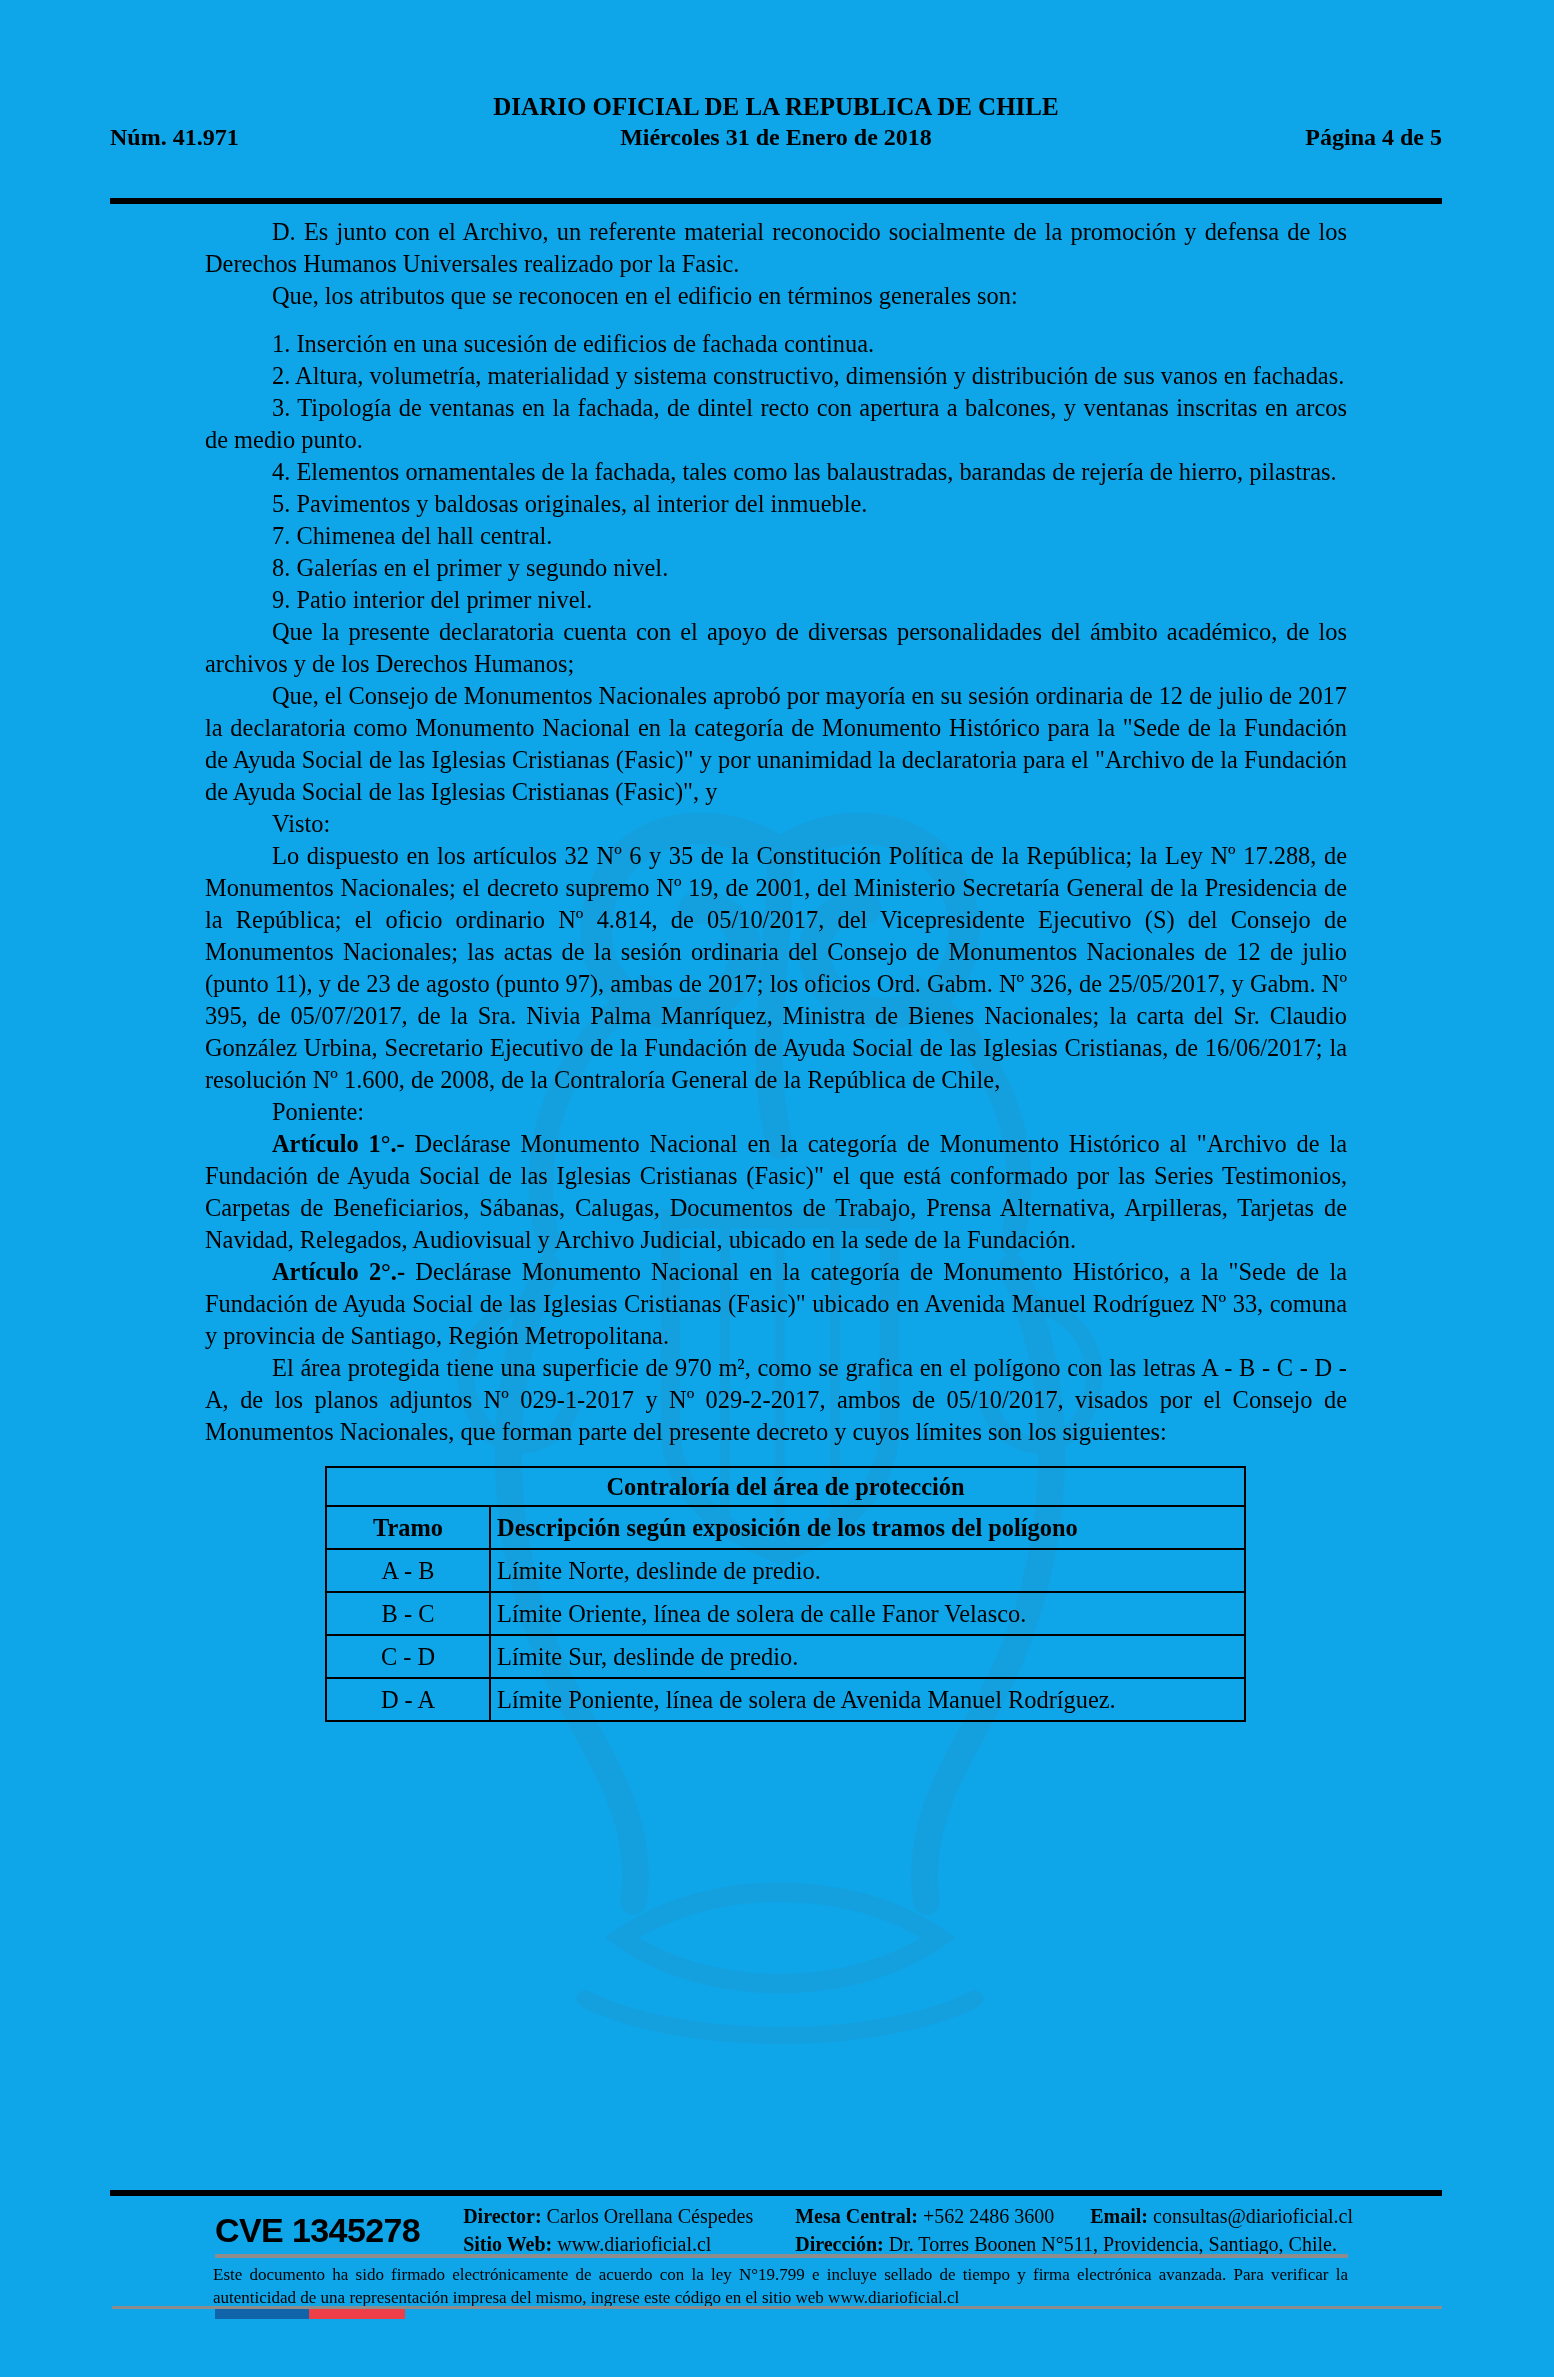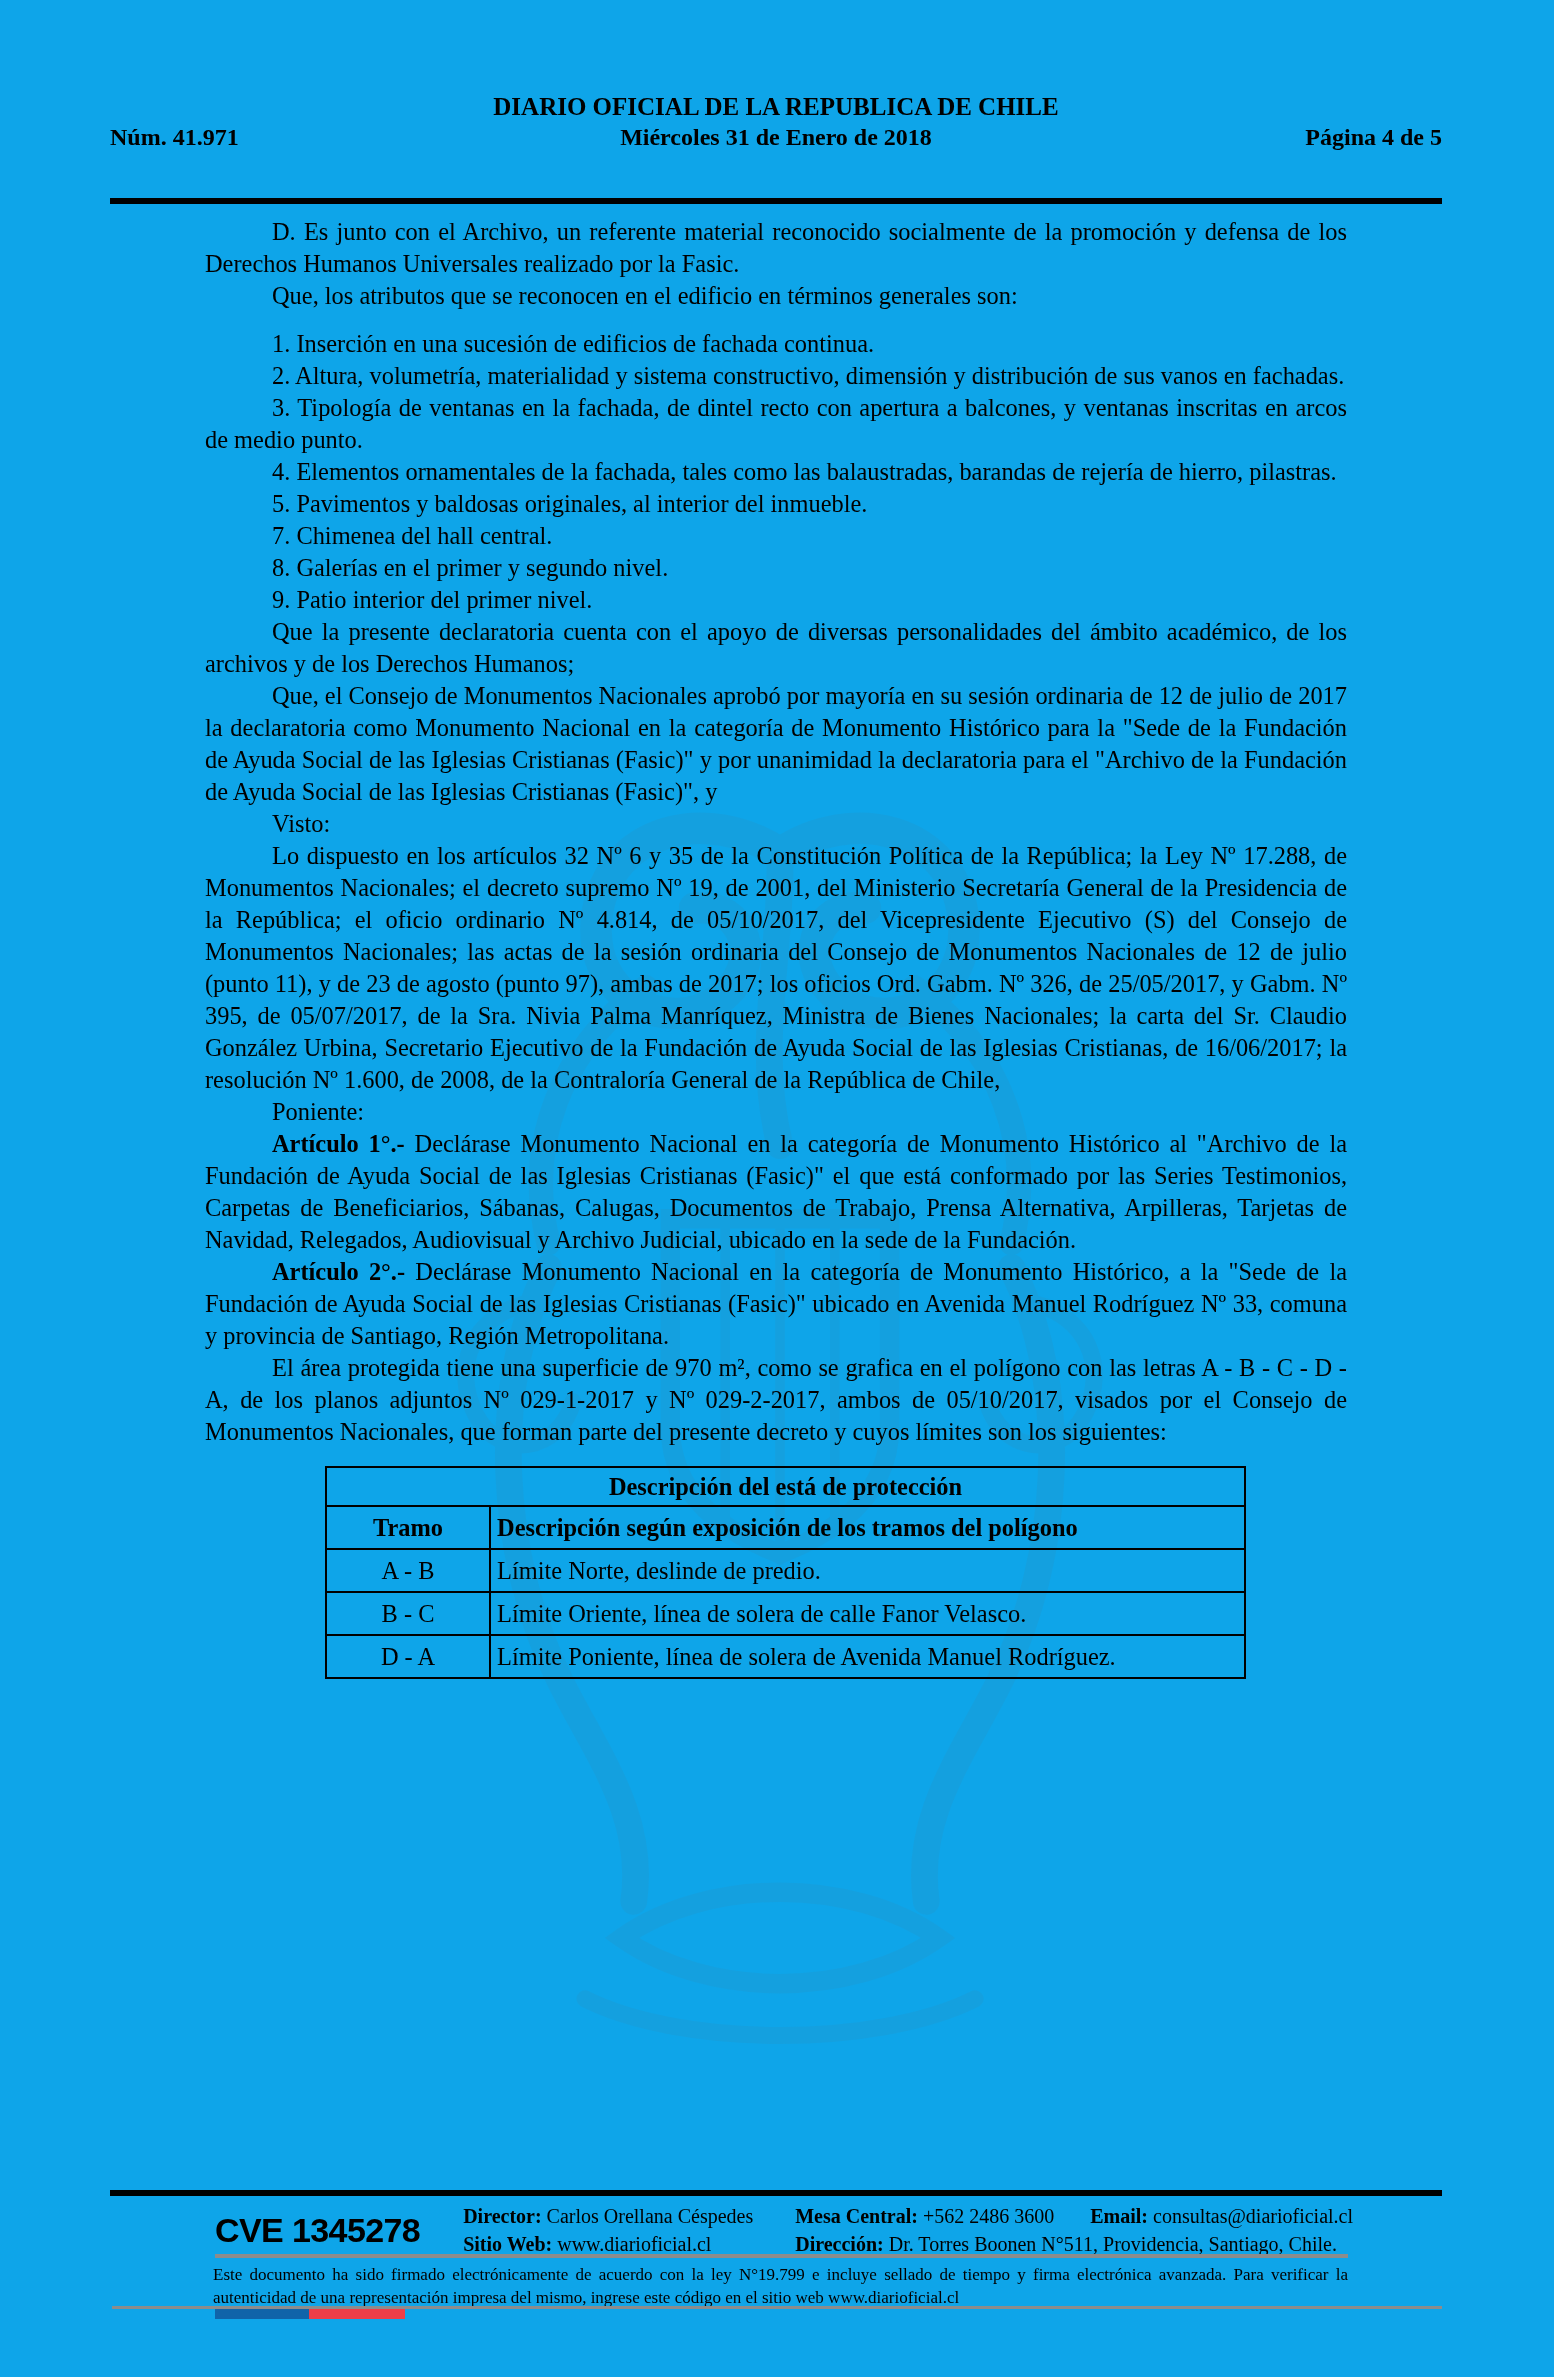--- a/index.html
+++ b/index.html
@@ -110,33 +110,37 @@
 
     <p class="gap-sm"><b class="lead">Artículo 1°.-</b> <span>Declárase Monumento Nacional en la categoría de Monumento Histórico al "Archivo de la Fundación de Ayuda Social de las Iglesias Cristianas (Fasic)" el que está conformado por las Series Testimonios, Carpetas de Beneficiarios, Sábanas, Calugas, Documentos de Trabajo, Prensa Alternativa, Arpilleras, Tarjetas de Navidad, Relegados, Audiovisual y Archivo Judicial, ubicado en la sede de la Fundación.</span></p>
 
     <p class="gap-md"><b class="lead">Artículo 2°.-</b> <span>Declárase Monumento Nacional en la categoría de Monumento Histórico, a la "Sede de la Fundación de Ayuda Social de las Iglesias Cristianas (Fasic)" ubicado en Avenida Manuel Rodríguez Nº 33, comuna y provincia de Santiago, Región Metropolitana.</span></p>
 
     <p>El área protegida tiene una superficie de 970 m², como se grafica en el polígono con las letras A - B - C - D - A, de los planos adjuntos Nº 029-1-2017 y Nº 029-2-2017, ambos de 05/10/2017, visados por el Consejo de Monumentos Nacionales, que forman parte del presente decreto y cuyos límites son los siguientes:</p>
 
     <table class="ptable">
       <tbody>
           <tr>
-        <th class="t-title" colspan="2">Descripción del está de protección</th>
+        <th class="t-title" colspan="2">Contraloría del área de protección</th>
       </tr>
       <tr>
         <th class="t-h1">Tramo</th>
         <th class="t-h2">Descripción según exposición de los tramos del polígono</th>
       </tr>
       <tr>
         <td class="c1">A - B</td>
         <td class="c2">Límite Norte, deslinde de predio.</td>
       </tr>
       <tr>
         <td class="c1">B - C</td>
         <td class="c2">Límite Oriente, línea de solera de calle Fanor Velasco.</td>
+      </tr>
+      <tr>
+        <td class="c1">C - D</td>
+        <td class="c2">Límite Sur, deslinde de predio.</td>
       </tr>
       <tr>
         <td class="c1">D - A</td>
         <td class="c2">Límite Poniente, línea de solera de Avenida Manuel Rodríguez.</td>
       </tr>
     </tbody>
       </table>
   </div>
 
   <div class="f-rule-black"></div>

